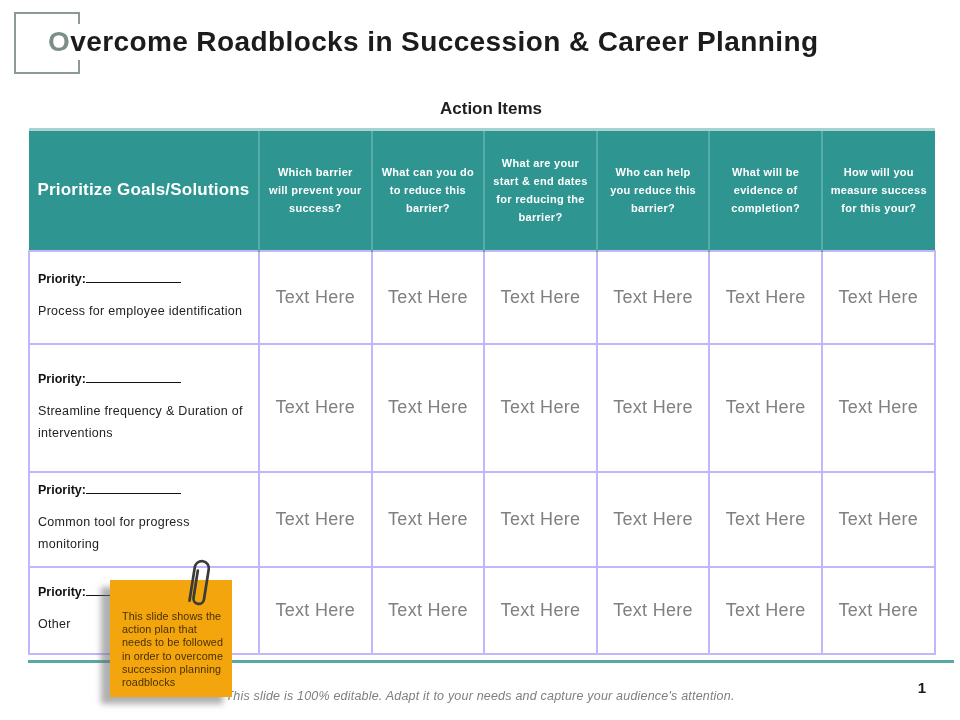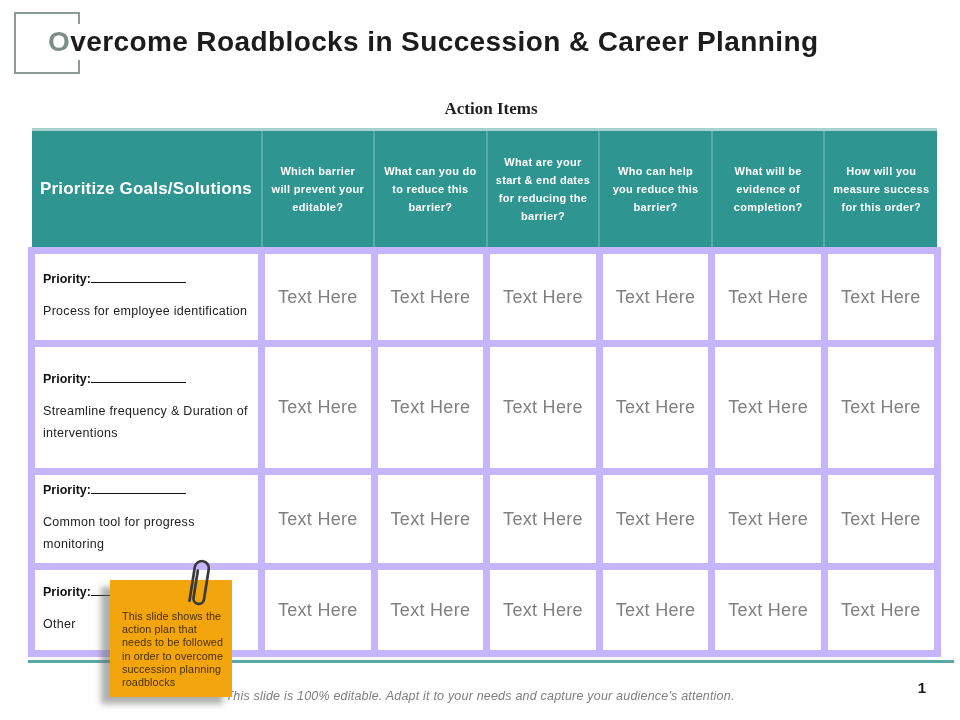--- a/index.html
+++ b/index.html
@@ -16,42 +16,42 @@
   .slide-title {
     position: absolute; left: 48px; top: 24px; width: 880px;
     font-size: 28px; font-weight: 700; color: #1c1c1c; letter-spacing: 0.4px;
     white-space: nowrap; background: #fff; padding: 2px 4px 2px 0;
   }
   .slide-title .first-letter { color: #7d8e89; }
 
   
   .table-heading {
     position: absolute; left: 28px; top: 99px; width: 926px;
-    text-align: center; font-size: 17px; font-weight: 700; color: #1f1f1f; font-family: Liberation Serif, serif;
+    text-align: center; font-size: 17px; font-weight: 700; color: #1f1f1f;
   }
 
   
   .action-table {
     position: absolute; left: 28px; top: 128px; width: 906px;
     border-collapse: collapse; table-layout: fixed;
   }
   .action-table col.c0 { width: 230px; }
   .action-table col.cq { width: 112.6px; }
 
   .action-table thead th {
     background: #2e9591; color: #ffffff; vertical-align: middle; text-align: center;
     border-top: 3px solid #a8d2d0; border-left: 2px solid #55aca8;
     height: 121px; padding: 4px 7px;
   }
   .action-table thead th:first-child { border-left: none; }
   .th-main { font-size: 17px; font-weight: 700; letter-spacing: 0.2px; }
   .th-q { font-size: 11px; font-weight: 700; line-height: 1.65; letter-spacing: 0.3px; }
 
   .action-table tbody td {
-    background: #ffffff; border: 7px solid #c4b5fd; vertical-align: middle;
+    background: #ffffff; border: 2px solid #c4b5fd; vertical-align: middle;
   }
   tr.row-1 td { height: 93px; }
   tr.row-2 td { height: 128px; }
   tr.row-3 td { height: 95px; }
   tr.row-4 td { height: 87px; }
 
   td.label-cell { padding: 6px 10px 6px 8px; text-align: left; }
   .priority-line { font-size: 12.5px; font-weight: 700; color: #111; white-space: nowrap; }
   .priority-blank {
     display: inline-block; width: 95px; height: 12px;
@@ -106,26 +106,26 @@
         <col class="cq">
         <col class="cq">
         <col class="cq">
         <col class="cq">
         <col class="cq">
         <col class="cq">
     </colgroup>
     <thead>
       <tr>
         <th class="th-main">Prioritize Goals/Solutions</th>
-        <th class="th-q">Which barrier will prevent your editable?</th>
+        <th class="th-q">Which barrier will prevent your success?</th>
         <th class="th-q">What can you do to reduce this barrier?</th>
         <th class="th-q">What are your start &amp; end dates for reducing the barrier?</th>
         <th class="th-q">Who can help you reduce this barrier?</th>
         <th class="th-q">What will be evidence of completion?</th>
-        <th class="th-q">How will you measure success for this order?</th>
+        <th class="th-q">How will you measure success for this your?</th>
       </tr>
     </thead>
     <tbody>
       <tr class="row-1">
         <td class="label-cell">
           <div class="priority-line"><span>Priority:</span><span class="priority-blank"></span></div>
           <div class="row-desc">Process for employee identification</div>
         </td>
         <td class="texthere-cell">Text Here</td>
         <td class="texthere-cell">Text Here</td>

